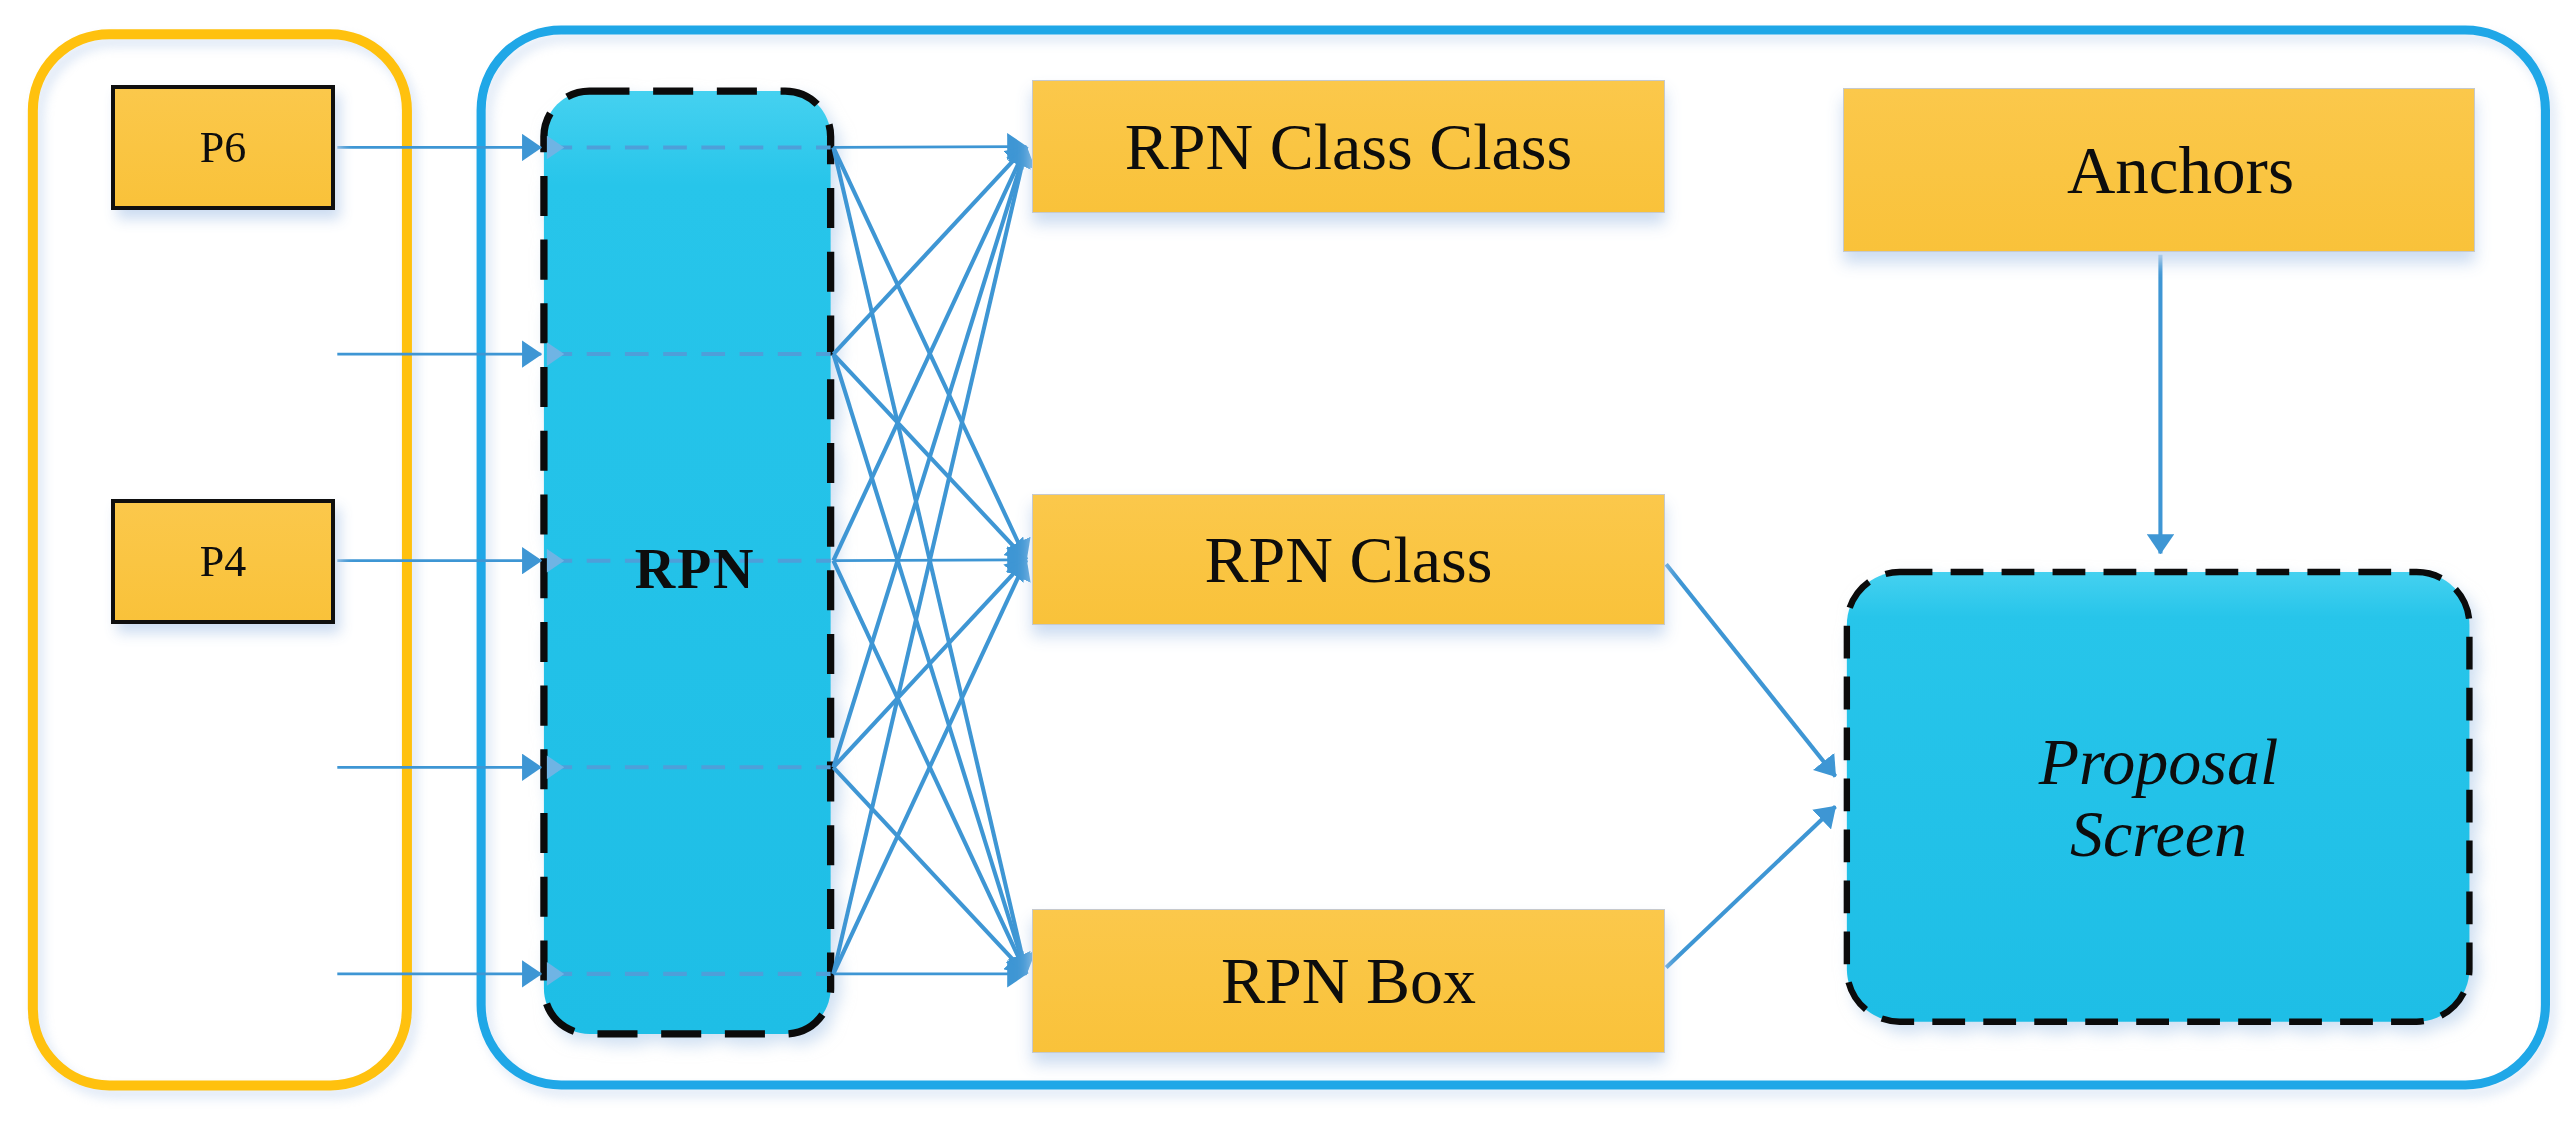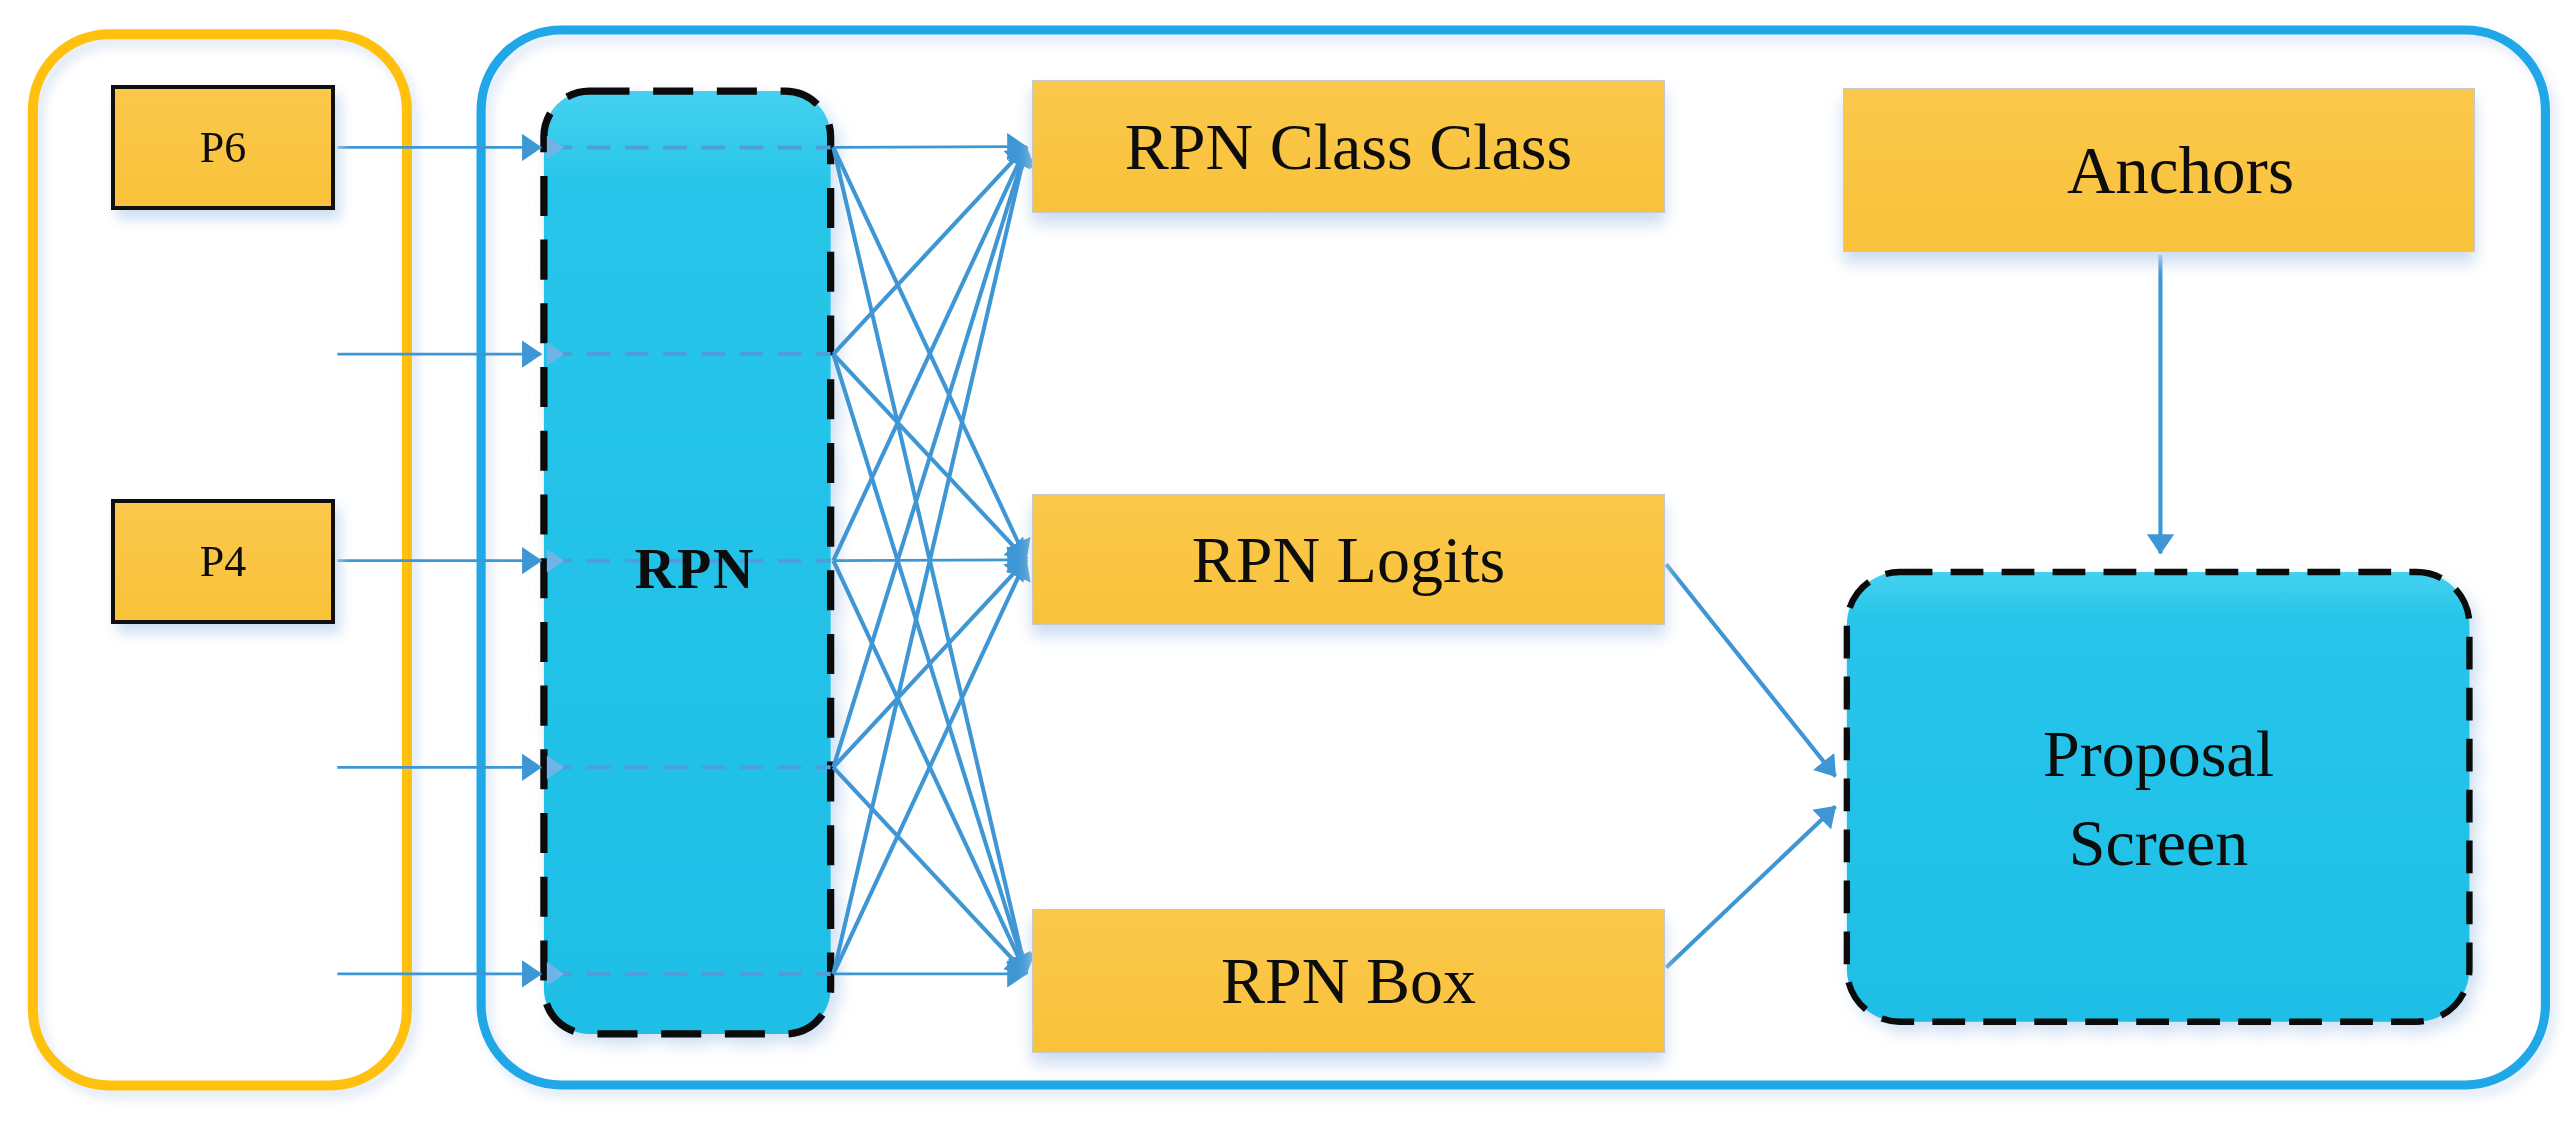--- a/index.html
+++ b/index.html
@@ -63,23 +63,24 @@
     letter-spacing: 1.8px;
     background: transparent;
     margin-top: 8px;
   }
   .proposal-label {
     left: 1844px;
     top: 709px;
     width: 629px;
     height: 178px;
     font-size: 66px;
-    line-height: 89px;
+    line-height: 72px;
     white-space: pre-line;
     background: transparent;
+    font-style: italic;
   }
 </style>
 </head>
 <body>
 
 <div class="canvas">
 
   <svg class="layer-svg" viewBox="0 0 2829 1236" xmlns="http://www.w3.org/2000/svg">
     <defs>
       <marker id="arrowDark" viewBox="0 0 22 30" refX="21" refY="15" markerWidth="22" markerHeight="30" markerUnits="userSpaceOnUse" orient="auto">
@@ -150,21 +151,21 @@
     </div>
 
   <div class="node rpn-label">
     <span>RPN</span>
   </div>
 
   <div class="node out-box" style="top:80px;height:133px">
       <span>RPN Class Class</span>
     </div>
   <div class="node out-box" style="top:494px;height:131px">
-      <span>RPN Logits</span>
+      <span>RPN Class</span>
     </div>
   <div class="node out-box" style="top:909px;height:144px">
       <span>RPN Box</span>
     </div>
 
   <div class="node anchors-box">
     <span>Anchors</span>
   </div>
 
   <div class="node proposal-label">

